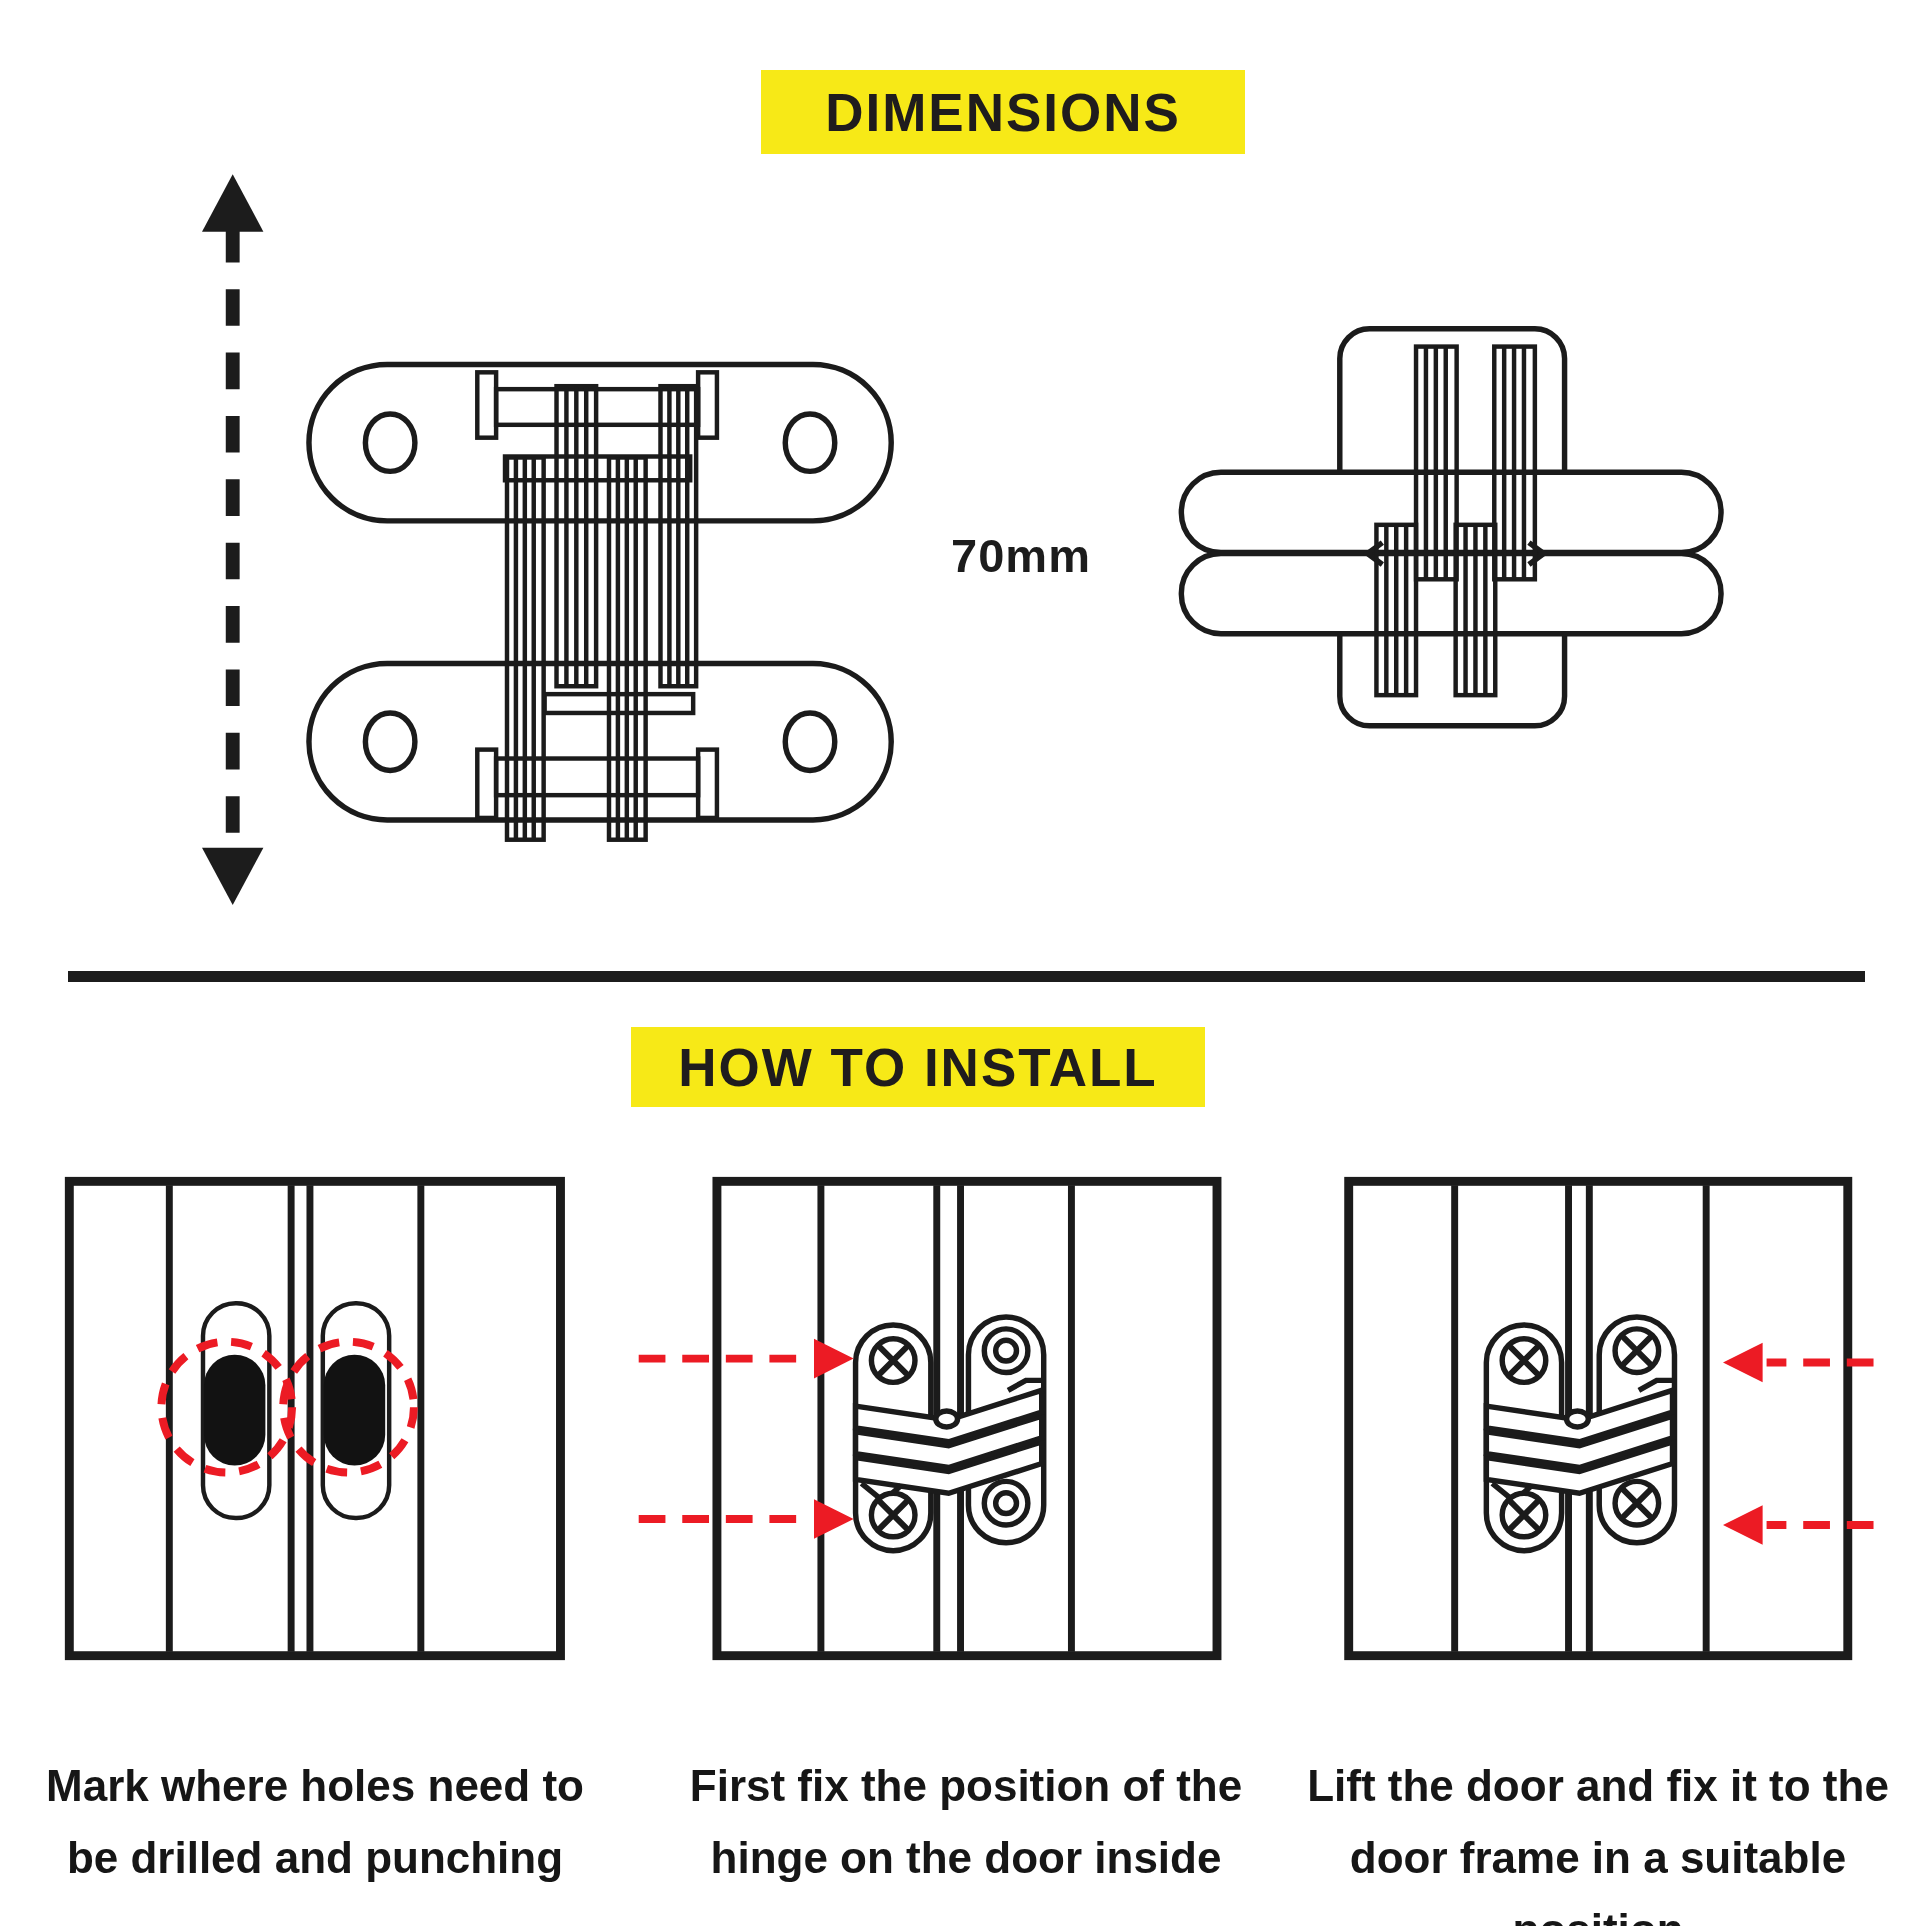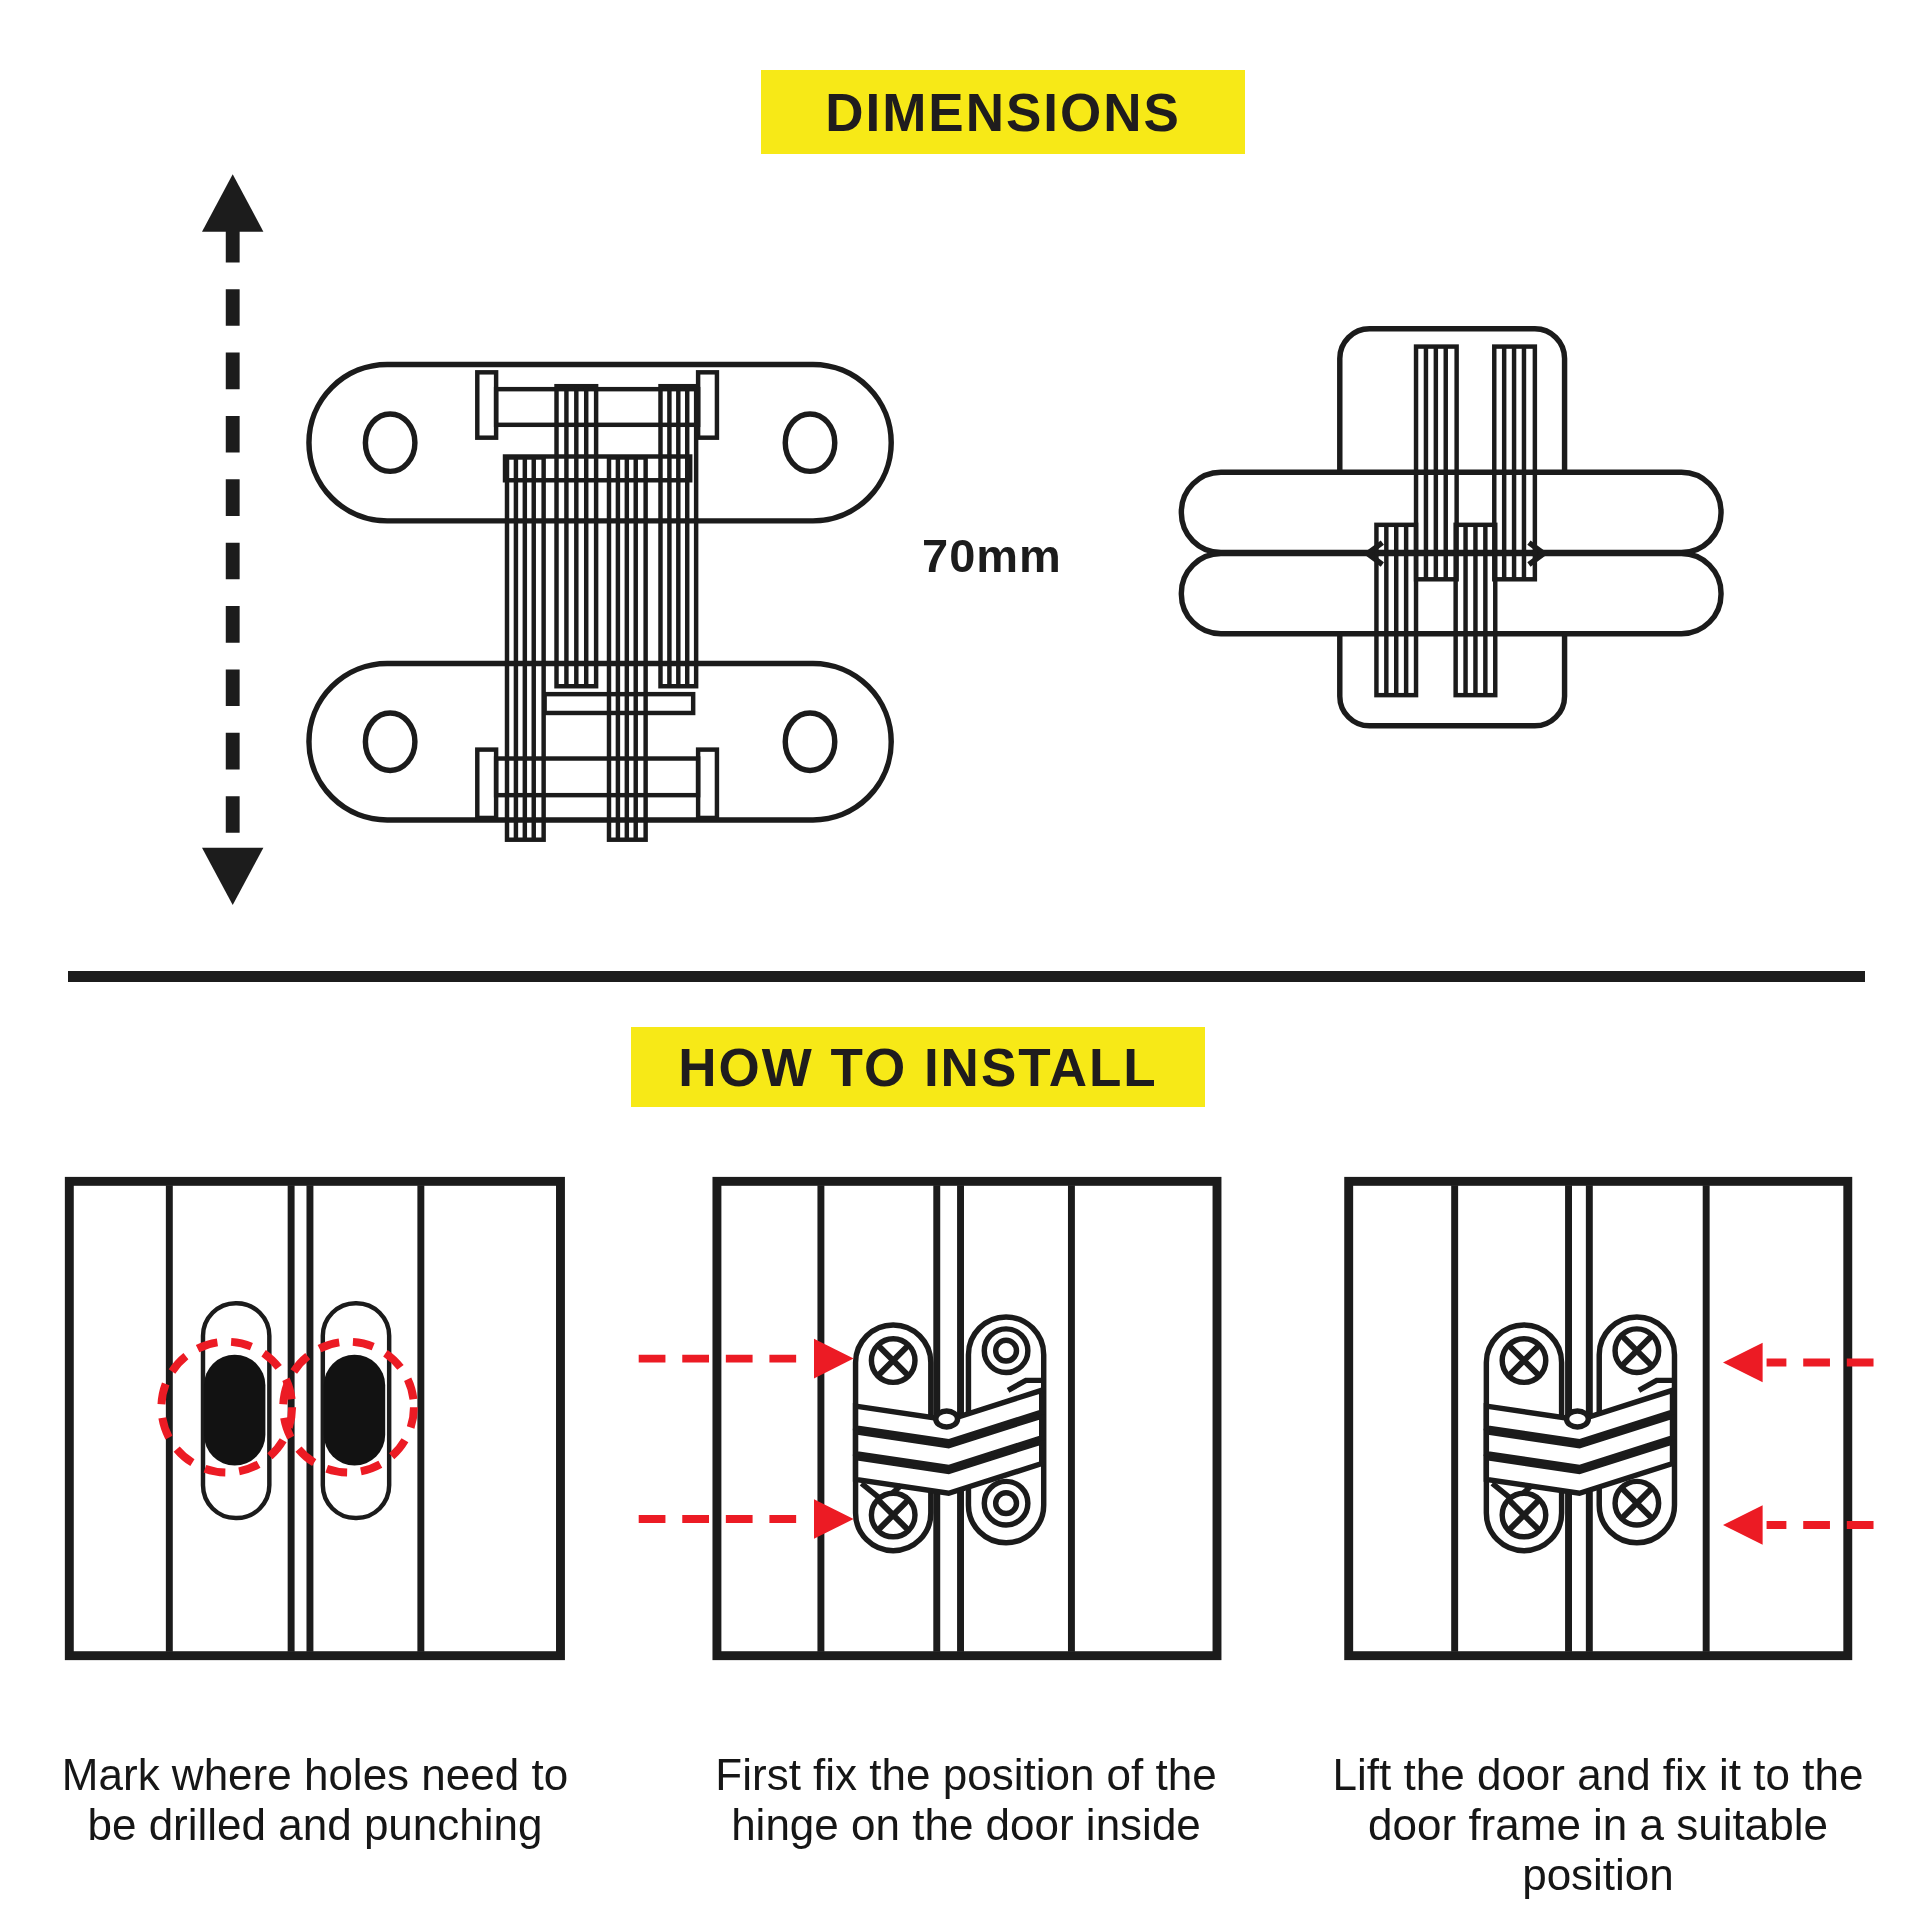--- a/index.html
+++ b/index.html
@@ -17,31 +17,31 @@
     color:#1f1c1d;
     font-weight:bold;
     display:flex;align-items:center;justify-content:center;
     letter-spacing:2px;
     font-size:53px;
   }
   .t-dimensions{left:761px;top:70px;width:484px;height:84px;}
   .t-install{left:631px;top:1027px;width:574px;height:80px;}
   .dim-label{
     position:absolute;left:922px;top:528px;width:198px;
-    font-size:47px;font-weight:bold;color:#1c1c1c;
+    text-align:center;font-size:47px;font-weight:bold;color:#1c1c1c;
     letter-spacing:1px;
   }
   .divider{
     position:absolute;left:68px;top:971px;width:1797px;height:11px;
     background:#1c1c1c;
   }
   .caption{
     position:absolute;top:1750px;width:594px;
     text-align:center;
-    font-size:44px;line-height:50px;font-weight:400;color:#161616;
+    font-size:44px;line-height:72px;font-weight:700;color:#161616;
     white-space:pre-line;
   }
   .cap-1{left:18px;}
   .cap-2{left:669px;}
   .cap-3{left:1301px;}
 </style>
 </head>
 <body>
 
 <div class="page">

